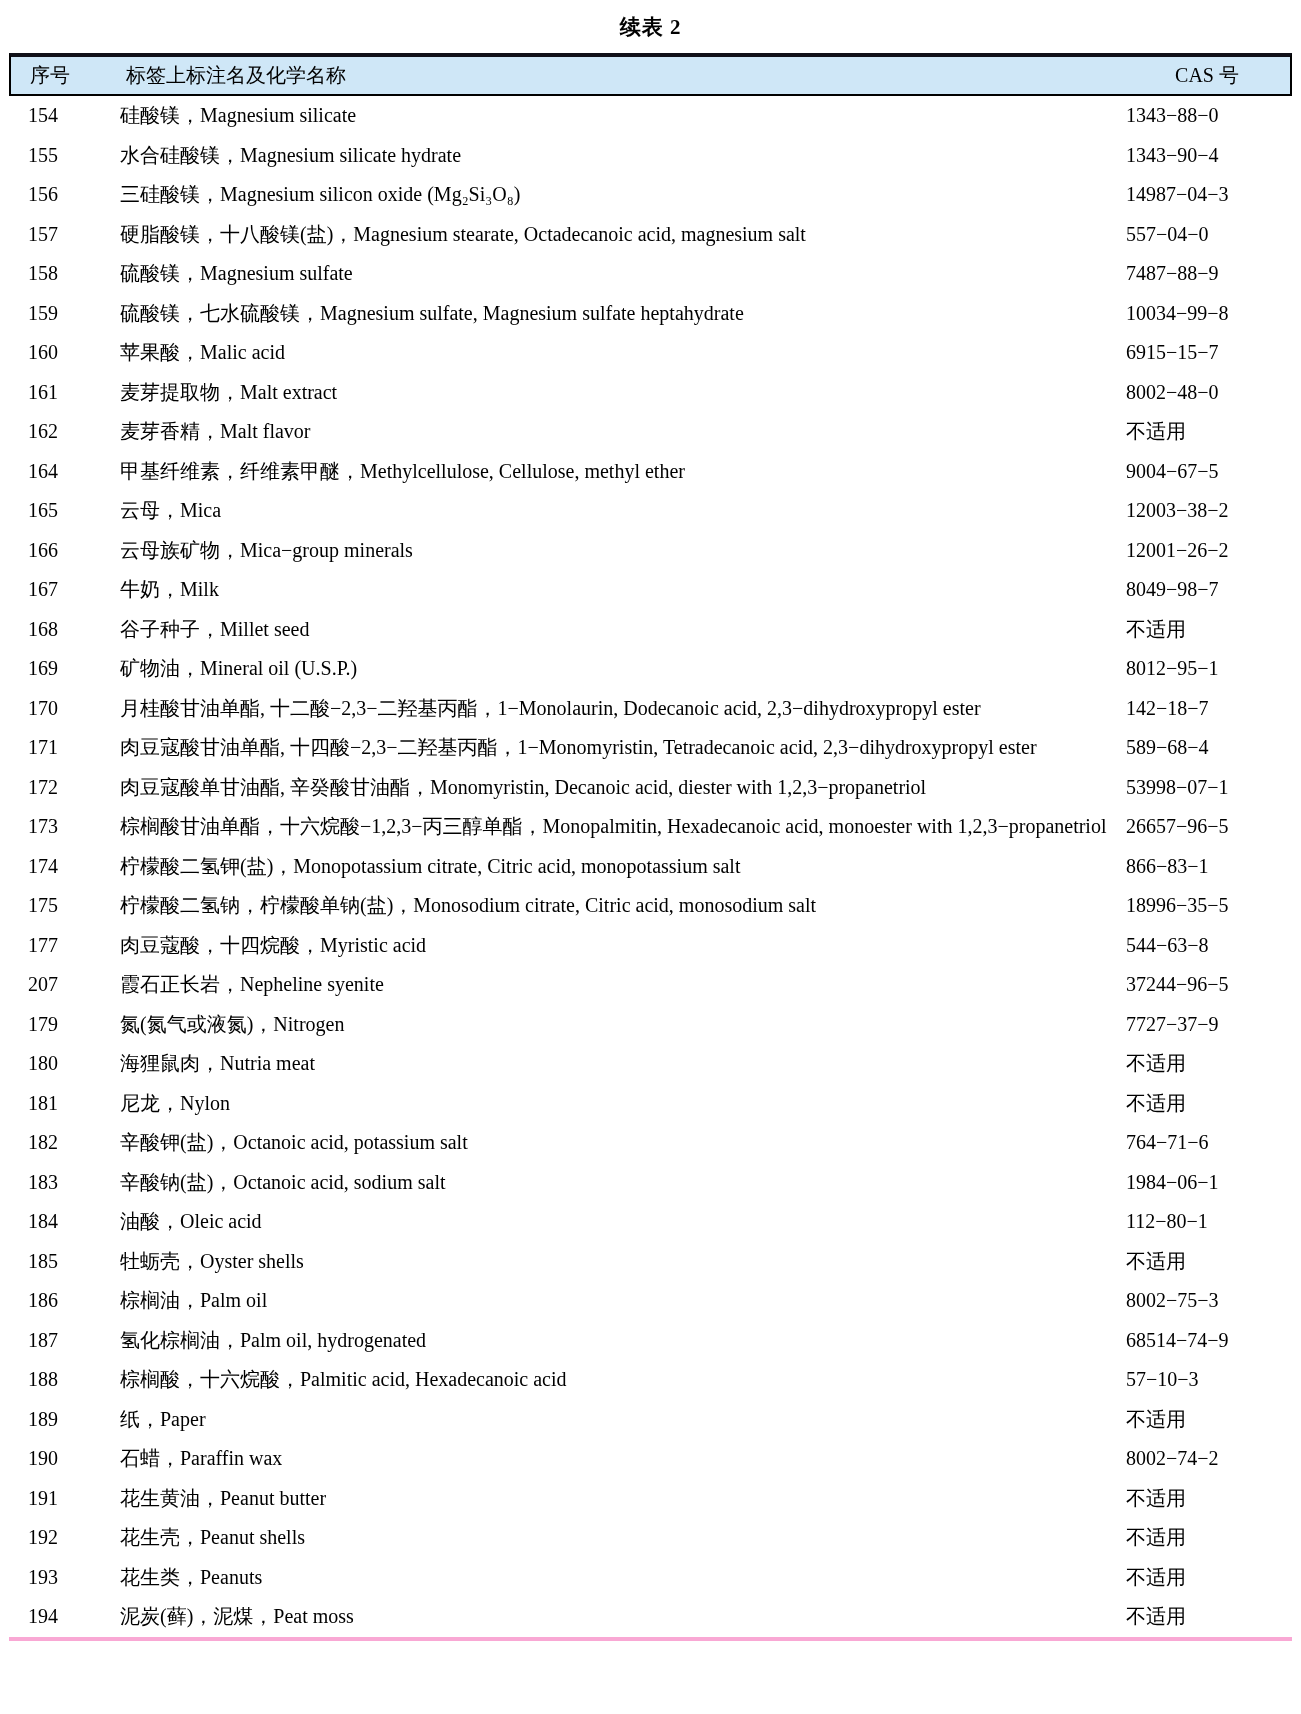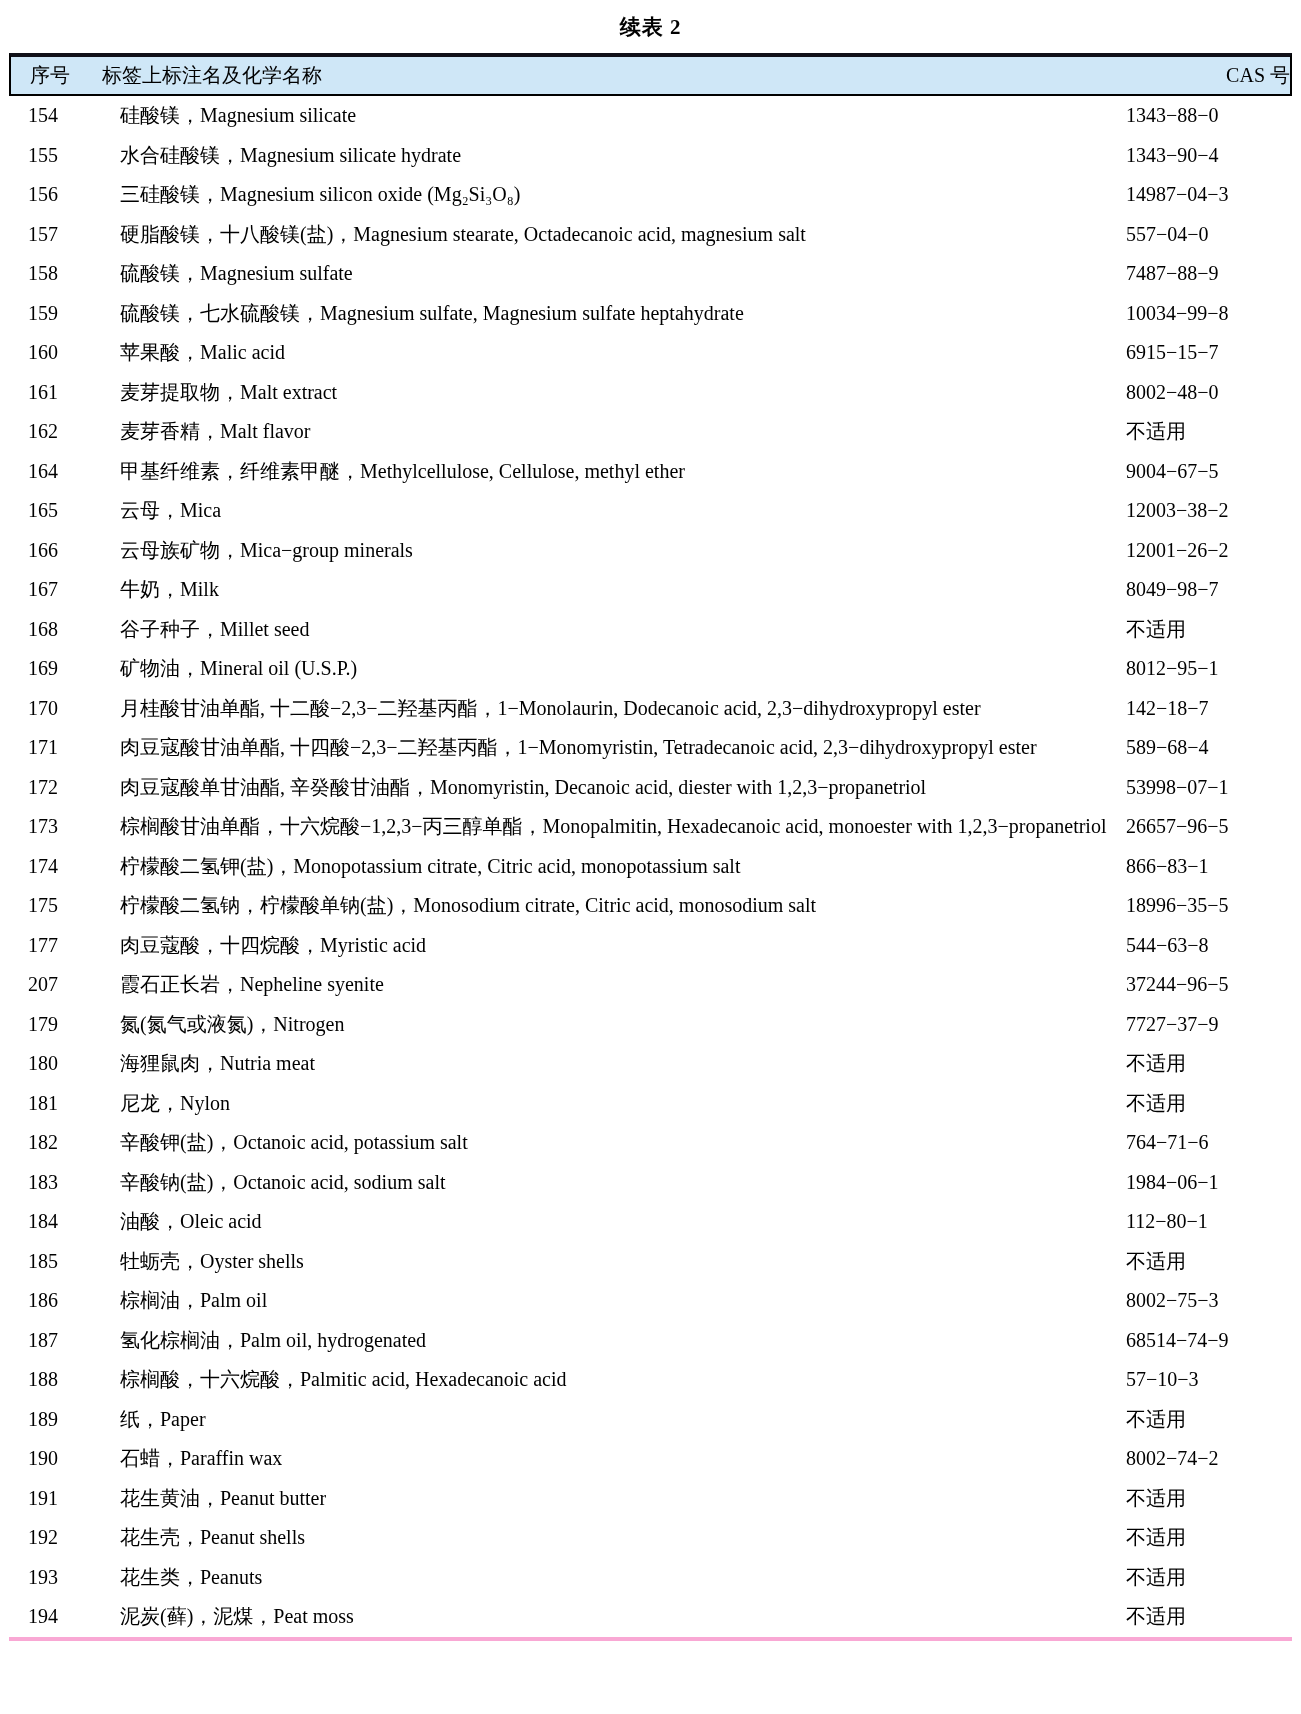--- a/index.html
+++ b/index.html
@@ -20,39 +20,40 @@
   .thead {
     box-sizing:border-box;
     height:43px;
     background:var(--header-bg, #CFE7F7);
     border-top:4px solid #101018;
     border-bottom:2px solid #000;
     border-left:2px solid #000;
     border-right:2px solid #000;
     display:flex; align-items:center;
     font-size:20px;
+    gap:24px;
   }
 
   .tbody { border-bottom:4px solid #f9a8d4; }
 
   .trow {
     box-sizing:border-box;
     height:39.5px;
     display:flex; align-items:center;
     font-size:20px;
     white-space:nowrap;
   }
 
   .c-no   { width:72px; padding-left:19px; flex:none; }
   .c-name { flex:1; overflow:hidden; padding-right:8px;margin-left:20px; }
   .c-cas  { width:166px; flex:none; }
 
   .h-no   { width:72px; padding-left:19px; flex:none; }
   .h-name { flex:1; text-align:left; }
-  .h-cas  { width:166px; flex:none; text-align:right; }
+  .h-cas  { width:166px; flex:none; text-align:center; }
 </style>
 </head>
 <body>
 
 <div class="page">
 
   <div class="title">续表 2</div>
 
   <div class="table-wrap">
 

